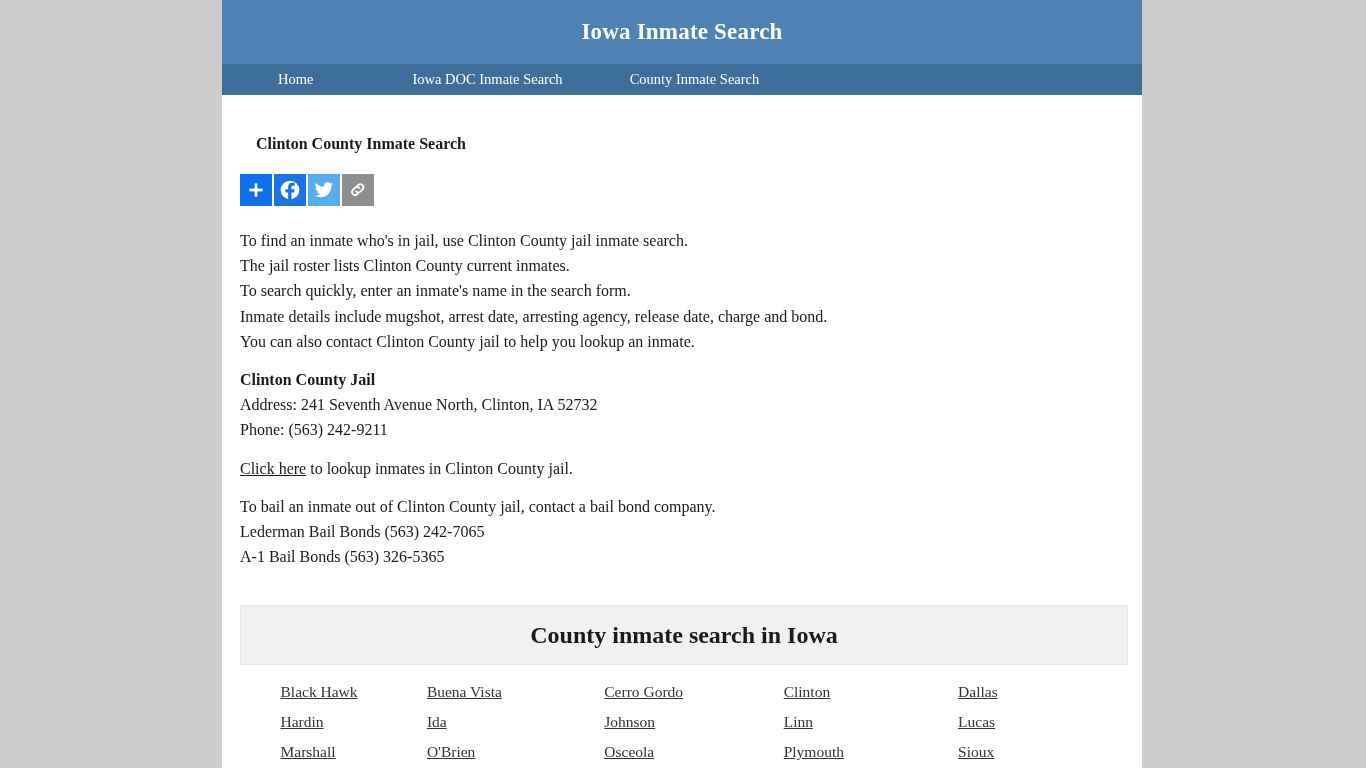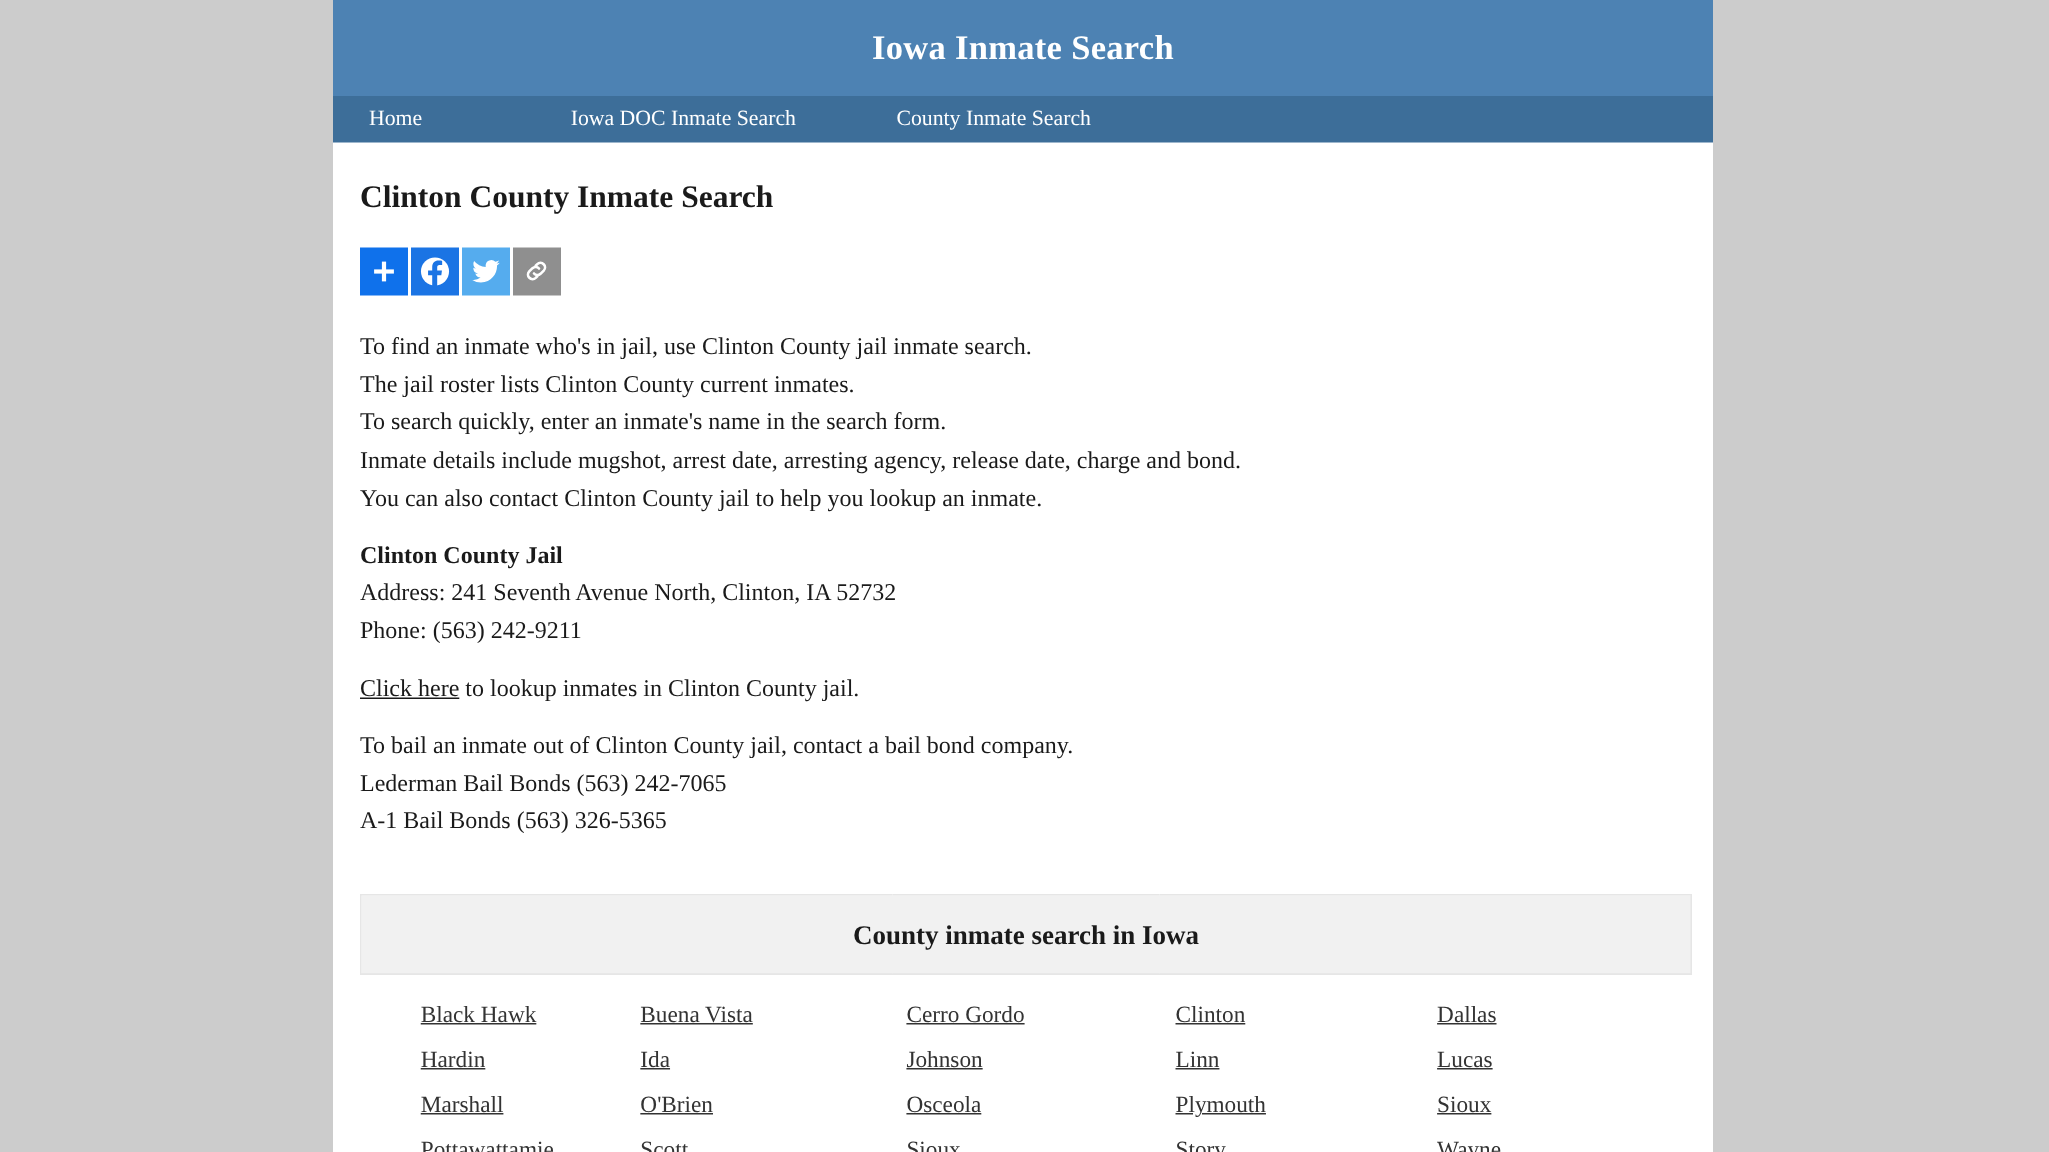--- a/index.html
+++ b/index.html
@@ -45,44 +45,44 @@
     letter-spacing: .2px;
     font-family: "Liberation Serif", "DejaVu Serif", serif;
   }
 
   
   .site-nav {
     height: 31px;
     background: #3d6e99;
     display: flex;
     align-items: center;
-    padding-left: 20px;
+    padding-left: 52px;
     box-sizing: border-box;
   }
   .nav-item {
     color: #ffffff;
     font-size: 14.5px;
     text-decoration: none;
     white-space: nowrap;
     cursor: pointer;
     font-family: "Liberation Serif", "DejaVu Serif", serif;
   }
   .nav-item.n0 { margin-left: 4px; }
   .nav-item.n1 { margin-left: 99px; }
   .nav-item.n2 { margin-left: 67px; }
 
   
   .content {
     padding: 0 18px 0 18px;
   }
 
   .page-title {
-    margin: 0;
+    margin: 16px;
     padding-top: 24px;
-    font-size: 21px;
+    font-size: 16px;
     font-weight: bold;
     color: #1a1a1a;
     letter-spacing: 0;
     font-family: "Liberation Serif", "DejaVu Serif", serif;
   }
 
   
   .share-row {
     margin-top: 21px;
     display: flex;
@@ -125,21 +125,21 @@
   .county-table {
     margin-top: 36px;
     width: 888px;
     border-collapse: collapse;
     table-layout: fixed;
   }
   .county-table th {
     background: #f1f1f1;
     border: 1px solid #e6e6e6;
     text-align: center;
-    font-size: 18px;
+    font-size: 24px;
     font-weight: bold;
     color: #1a1a1a;
     padding: 16px 0 15px 0;
     font-family: "Liberation Serif", "DejaVu Serif", serif;
   }
   .county-table td {
     border: none;
     padding: 6px 0 6px 0;
     height: 17px;
     vertical-align: middle;

